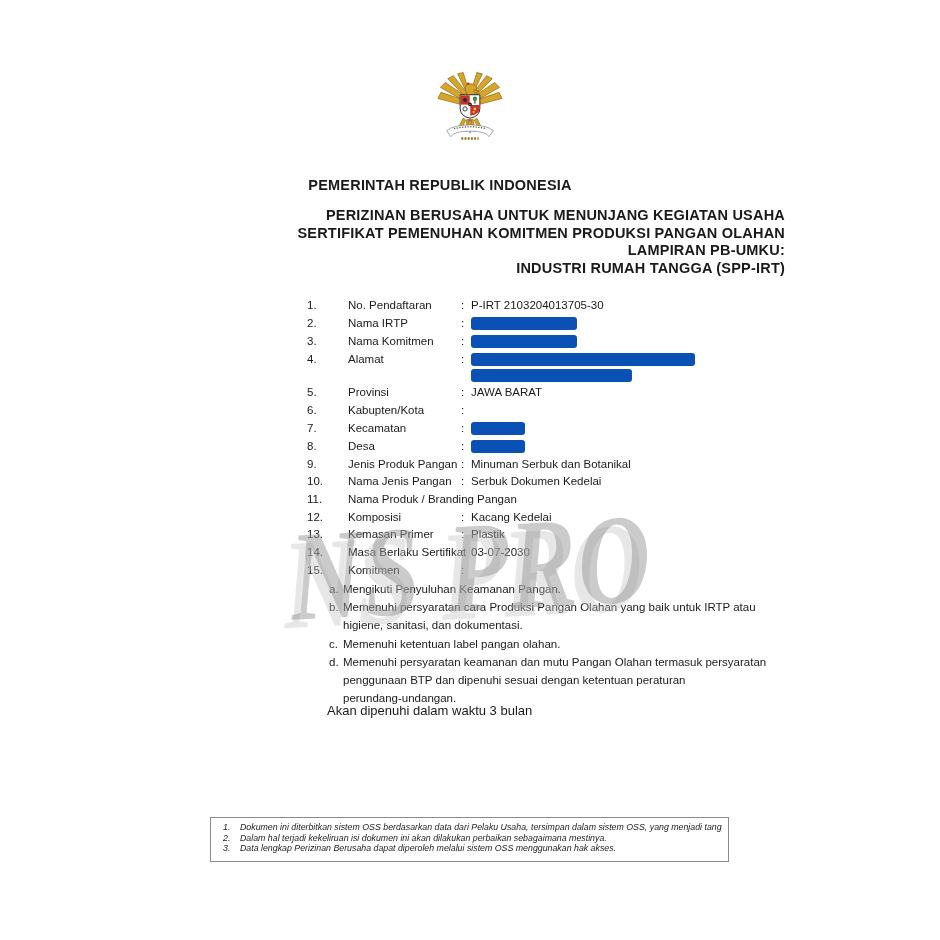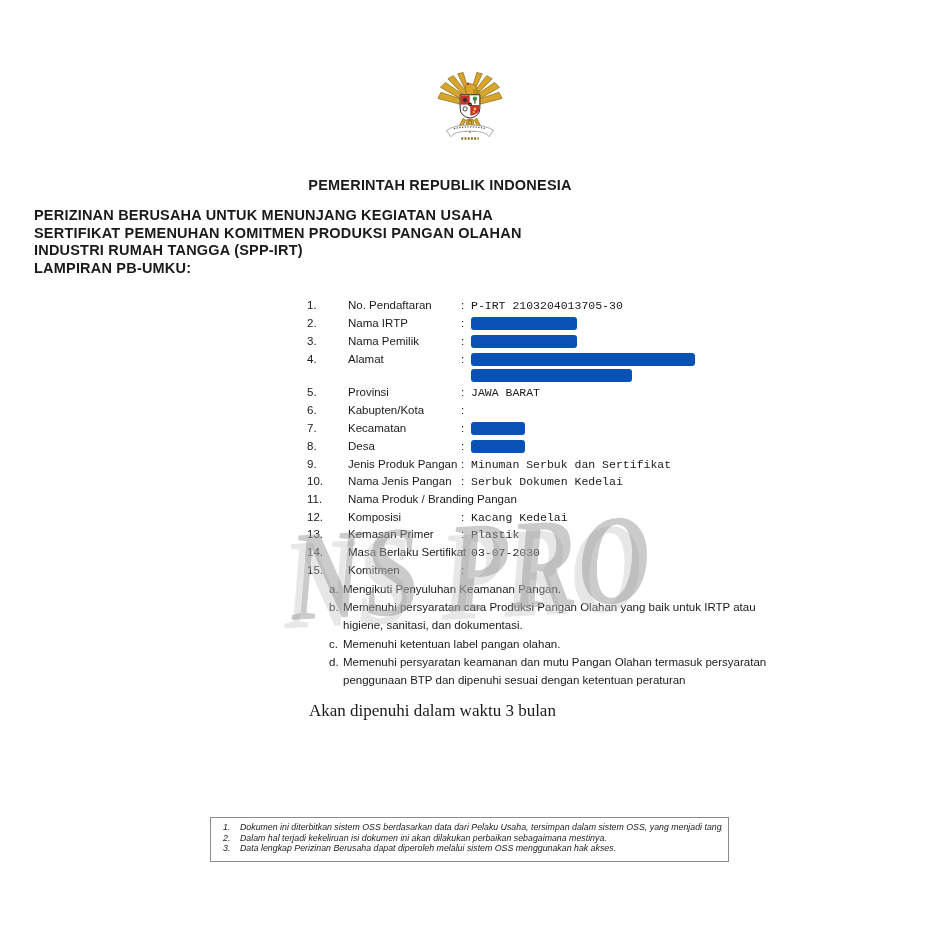--- a/index.html
+++ b/index.html
@@ -3,37 +3,37 @@
 <meta charset="utf-8">
 <style>
   html,body{margin:0;padding:0;background:#ffffff;}
   body{width:940px;height:940px;font-family:"Liberation Sans",sans-serif;color:#1a1a1a;}
   .page{position:relative;width:940px;height:940px;overflow:hidden;background:#fff;}
 
   .emblem{position:absolute;left:433px;top:64px;}
 
   .gov-title{position:absolute;top:177px;left:0;width:880px;text-align:center;
              font-weight:bold;font-size:14.5px;letter-spacing:.2px;}
-  .doc-title{position:absolute;top:207px;left:0;width:785px;text-align:left;
-             font-weight:bold;font-size:14.5px;line-height:17.6px;letter-spacing:.2px;padding-left:34px;}
+  .doc-title{position:absolute;top:207px;left:0;width:785px;text-align:right;
+             font-weight:bold;font-size:14.5px;line-height:17.6px;letter-spacing:.2px;}
 
   .fields{position:absolute;left:307px;top:297px;width:440px;font-size:11.5px;z-index:2;}
   .field-row{position:relative;display:flex;align-items:flex-start;min-height:17.7px;line-height:17.7px;}
   .f-labelwrap{width:154px;flex:none;display:flex;}
   .f-num{width:17px;flex:none;}
   .f-label{flex:none;white-space:nowrap;padding-left:24px;}
   .f-colon{width:10px;flex:none;}
-  .f-value{flex:1;white-space:nowrap;font-family:Liberation Mono, monospace;}
+  .f-value{flex:1;white-space:nowrap;}
   .redact{display:block;height:13px;border-radius:3px;background:var(--redact,#0a51b5);margin:2.5px 0;}
 
   .commitments{position:absolute;left:329px;top:580px;font-size:11.5px;z-index:2;}
   .c-line{display:flex;line-height:18.2px;}
   .c-marker{width:14px;flex:none;}
   .c-text{white-space:nowrap;}
-  .closing{position:absolute;left:309px;top:702px;font-size:17px;line-height:18.2px;z-index:2;font-family:Liberation Serif, serif;}
+  .closing{position:absolute;left:327px;top:702px;font-size:13px;line-height:18.2px;z-index:2;}
 
   .watermark{position:absolute;left:287px;top:513px;z-index:6;pointer-events:none;
              font-family:"Liberation Serif",serif;font-style:italic;font-weight:bold;
              font-size:128px;line-height:1;letter-spacing:2px;white-space:nowrap;
              color:rgba(152,152,152,.50);
              text-shadow:-10px 8px 0 rgba(192,192,192,.38);
              transform:rotate(-3deg) scaleX(.78);transform-origin:left top;}
 
   .footer-box{position:absolute;left:210px;top:817px;width:519px;height:45px;
               border:1px solid #8a8a8a;box-sizing:border-box;padding:4px 6px 0 12px;z-index:2;}
@@ -86,22 +86,22 @@
     <path d="M22 106 q12 -9 38 -9 q26 0 38 9 l-7 10 q-5 -9 -31 -9 q-26 0 -31 9 z" fill="#ffffff" stroke="#8a8a8a" stroke-width="1.2"></path>
     <path d="M34 103 q26 -6 52 0" stroke="#555555" stroke-width="2" stroke-dasharray="2 2.4" fill="none"></path>
     <path d="M46 119 h28" stroke="#8f6e16" stroke-width="4" stroke-dasharray="3 2.2" fill="none"></path>
   </svg>
 
   <div class="gov-title">PEMERINTAH REPUBLIK INDONESIA</div>
 
   <div class="doc-title">
     <div>PERIZINAN BERUSAHA UNTUK MENUNJANG KEGIATAN USAHA</div>
     <div>SERTIFIKAT PEMENUHAN KOMITMEN PRODUKSI PANGAN OLAHAN</div>
+    <div>LAMPIRAN PB-UMKU:</div>
     <div>INDUSTRI RUMAH TANGGA (SPP-IRT)</div>
-    <div>LAMPIRAN PB-UMKU:</div>
   </div>
 
   <div class="fields" id="fields">
       <div class="field-row">
         <span class="f-labelwrap">
           <span class="f-num">1.</span>
           <span class="f-label">No. Pendaftaran</span>
         </span>
         <span class="f-colon">:</span>
         <span class="f-value">P-IRT 2103204013705-30</span>
@@ -112,21 +112,21 @@
           <span class="f-label">Nama IRTP</span>
         </span>
         <span class="f-colon">:</span>
         <span class="f-value">
           <span class="redact" style="width: 106px;"></span>
         </span>
       </div>
       <div class="field-row">
         <span class="f-labelwrap">
           <span class="f-num">3.</span>
-          <span class="f-label">Nama Pemilik</span>
+          <span class="f-label">Nama Komitmen</span>
         </span>
         <span class="f-colon">:</span>
         <span class="f-value">
           <span class="redact" style="width: 106px;"></span>
         </span>
       </div>
       <div class="field-row">
         <span class="f-labelwrap">
           <span class="f-num">4.</span>
           <span class="f-label">Alamat</span>
@@ -171,21 +171,21 @@
         <span class="f-value">
           <span class="redact" style="width: 54px;"></span>
         </span>
       </div>
       <div class="field-row">
         <span class="f-labelwrap">
           <span class="f-num">9.</span>
           <span class="f-label">Jenis Produk Pangan</span>
         </span>
         <span class="f-colon">:</span>
-        <span class="f-value">Minuman Serbuk dan Sertifikat</span>
+        <span class="f-value">Minuman Serbuk dan Botanikal</span>
       </div>
       <div class="field-row">
         <span class="f-labelwrap">
           <span class="f-num">10.</span>
           <span class="f-label">Nama Jenis Pangan</span>
         </span>
         <span class="f-colon">:</span>
         <span class="f-value">Serbuk Dokumen Kedelai</span>
       </div>
       <div class="field-row">
@@ -246,20 +246,24 @@
         <span class="c-marker">c.</span>
         <span class="c-text">Memenuhi ketentuan label pangan olahan.</span>
       </div>
       <div class="c-line">
         <span class="c-marker">d.</span>
         <span class="c-text">Memenuhi persyaratan keamanan dan mutu Pangan Olahan termasuk persyaratan</span>
       </div>
       <div class="c-line">
         <span class="c-marker"></span>
         <span class="c-text">penggunaan BTP dan dipenuhi sesuai dengan ketentuan peraturan</span>
+      </div>
+      <div class="c-line">
+        <span class="c-marker"></span>
+        <span class="c-text">perundang-undangan.</span>
       </div>
     </div>
   <div class="closing">Akan dipenuhi dalam waktu 3 bulan</div>
 
   <div class="watermark">NS PRO</div>
 
   <div class="footer-box">
     <div id="footer-notes">
         <div class="note">
           <span class="n-num">1.</span>

